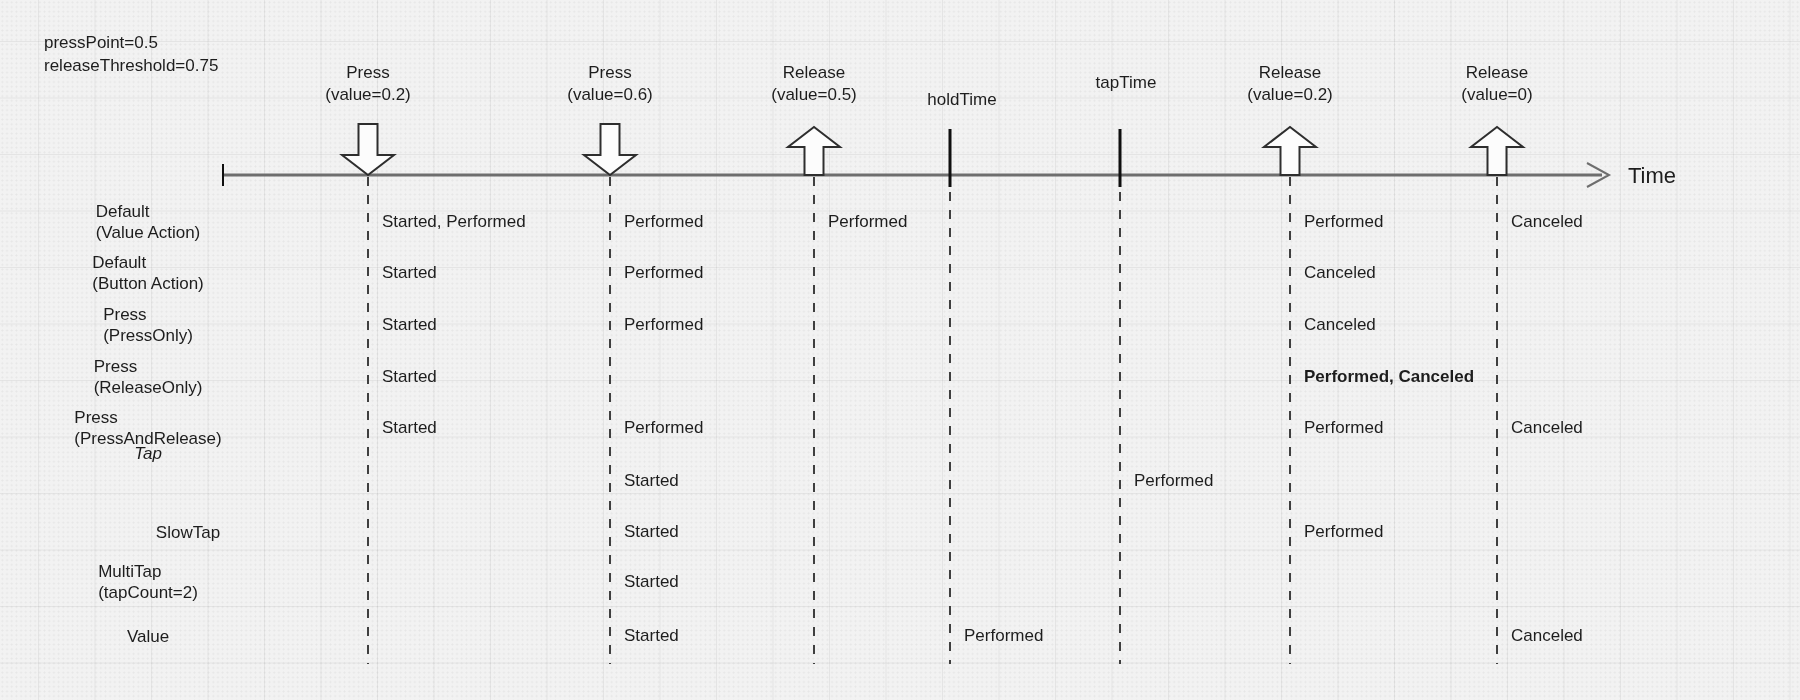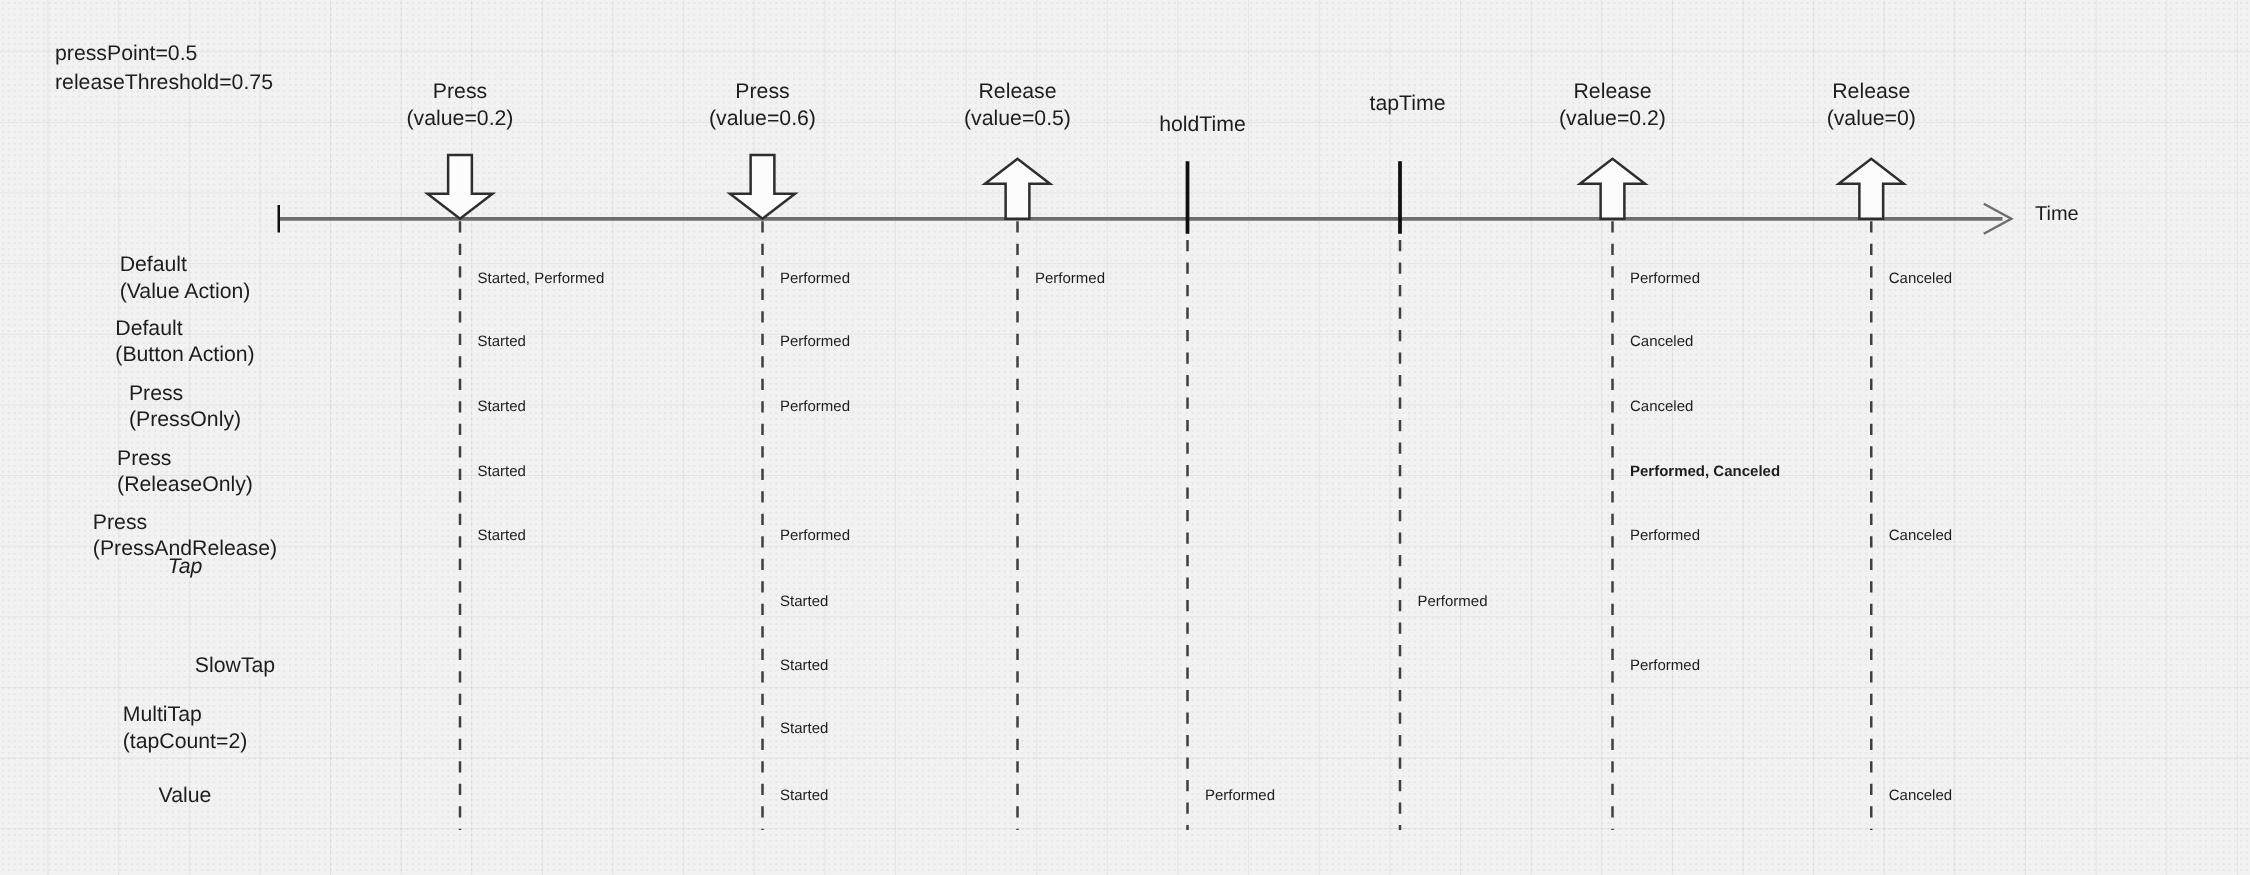--- a/index.html
+++ b/index.html
@@ -13,22 +13,22 @@
       linear-gradient(90deg, rgba(0,0,0,0.06) 1px, transparent 1px);
     background-size:4.7px 4.7px, 56.5px 56.5px, 56.5px 56.5px;
     background-position:0 0, 38px 41px, 38px 41px;
   }
   .params{position:absolute;left:44px;top:31px;font-size:17px;line-height:23px;white-space:nowrap;}
   #diagram-svg{position:absolute;left:0;top:0;width:1800px;height:700px;}
   .col-label{position:absolute;transform:translateX(-50%);text-align:center;
              font-size:17px;line-height:22px;white-space:nowrap;}
   .row-label{position:absolute;transform:translate(-50%,-50%);text-align:left;
              font-size:17px;line-height:21px;white-space:nowrap;}
-  .event{position:absolute;transform:translateY(-50%);font-size:12px;white-space:nowrap;}
-  .time-label{position:absolute;font-size:16px;white-space:nowrap;}
+  .event{position:absolute;transform:translateY(-50%);font-size:17px;white-space:nowrap;}
+  .time-label{position:absolute;font-size:22px;white-space:nowrap;}
 </style>
 </head>
 <body>
 
 <div class="canvas">
 
   <div class="params">
     <div>pressPoint=0.5</div>
     <div>releaseThreshold=0.75</div>
   </div>

